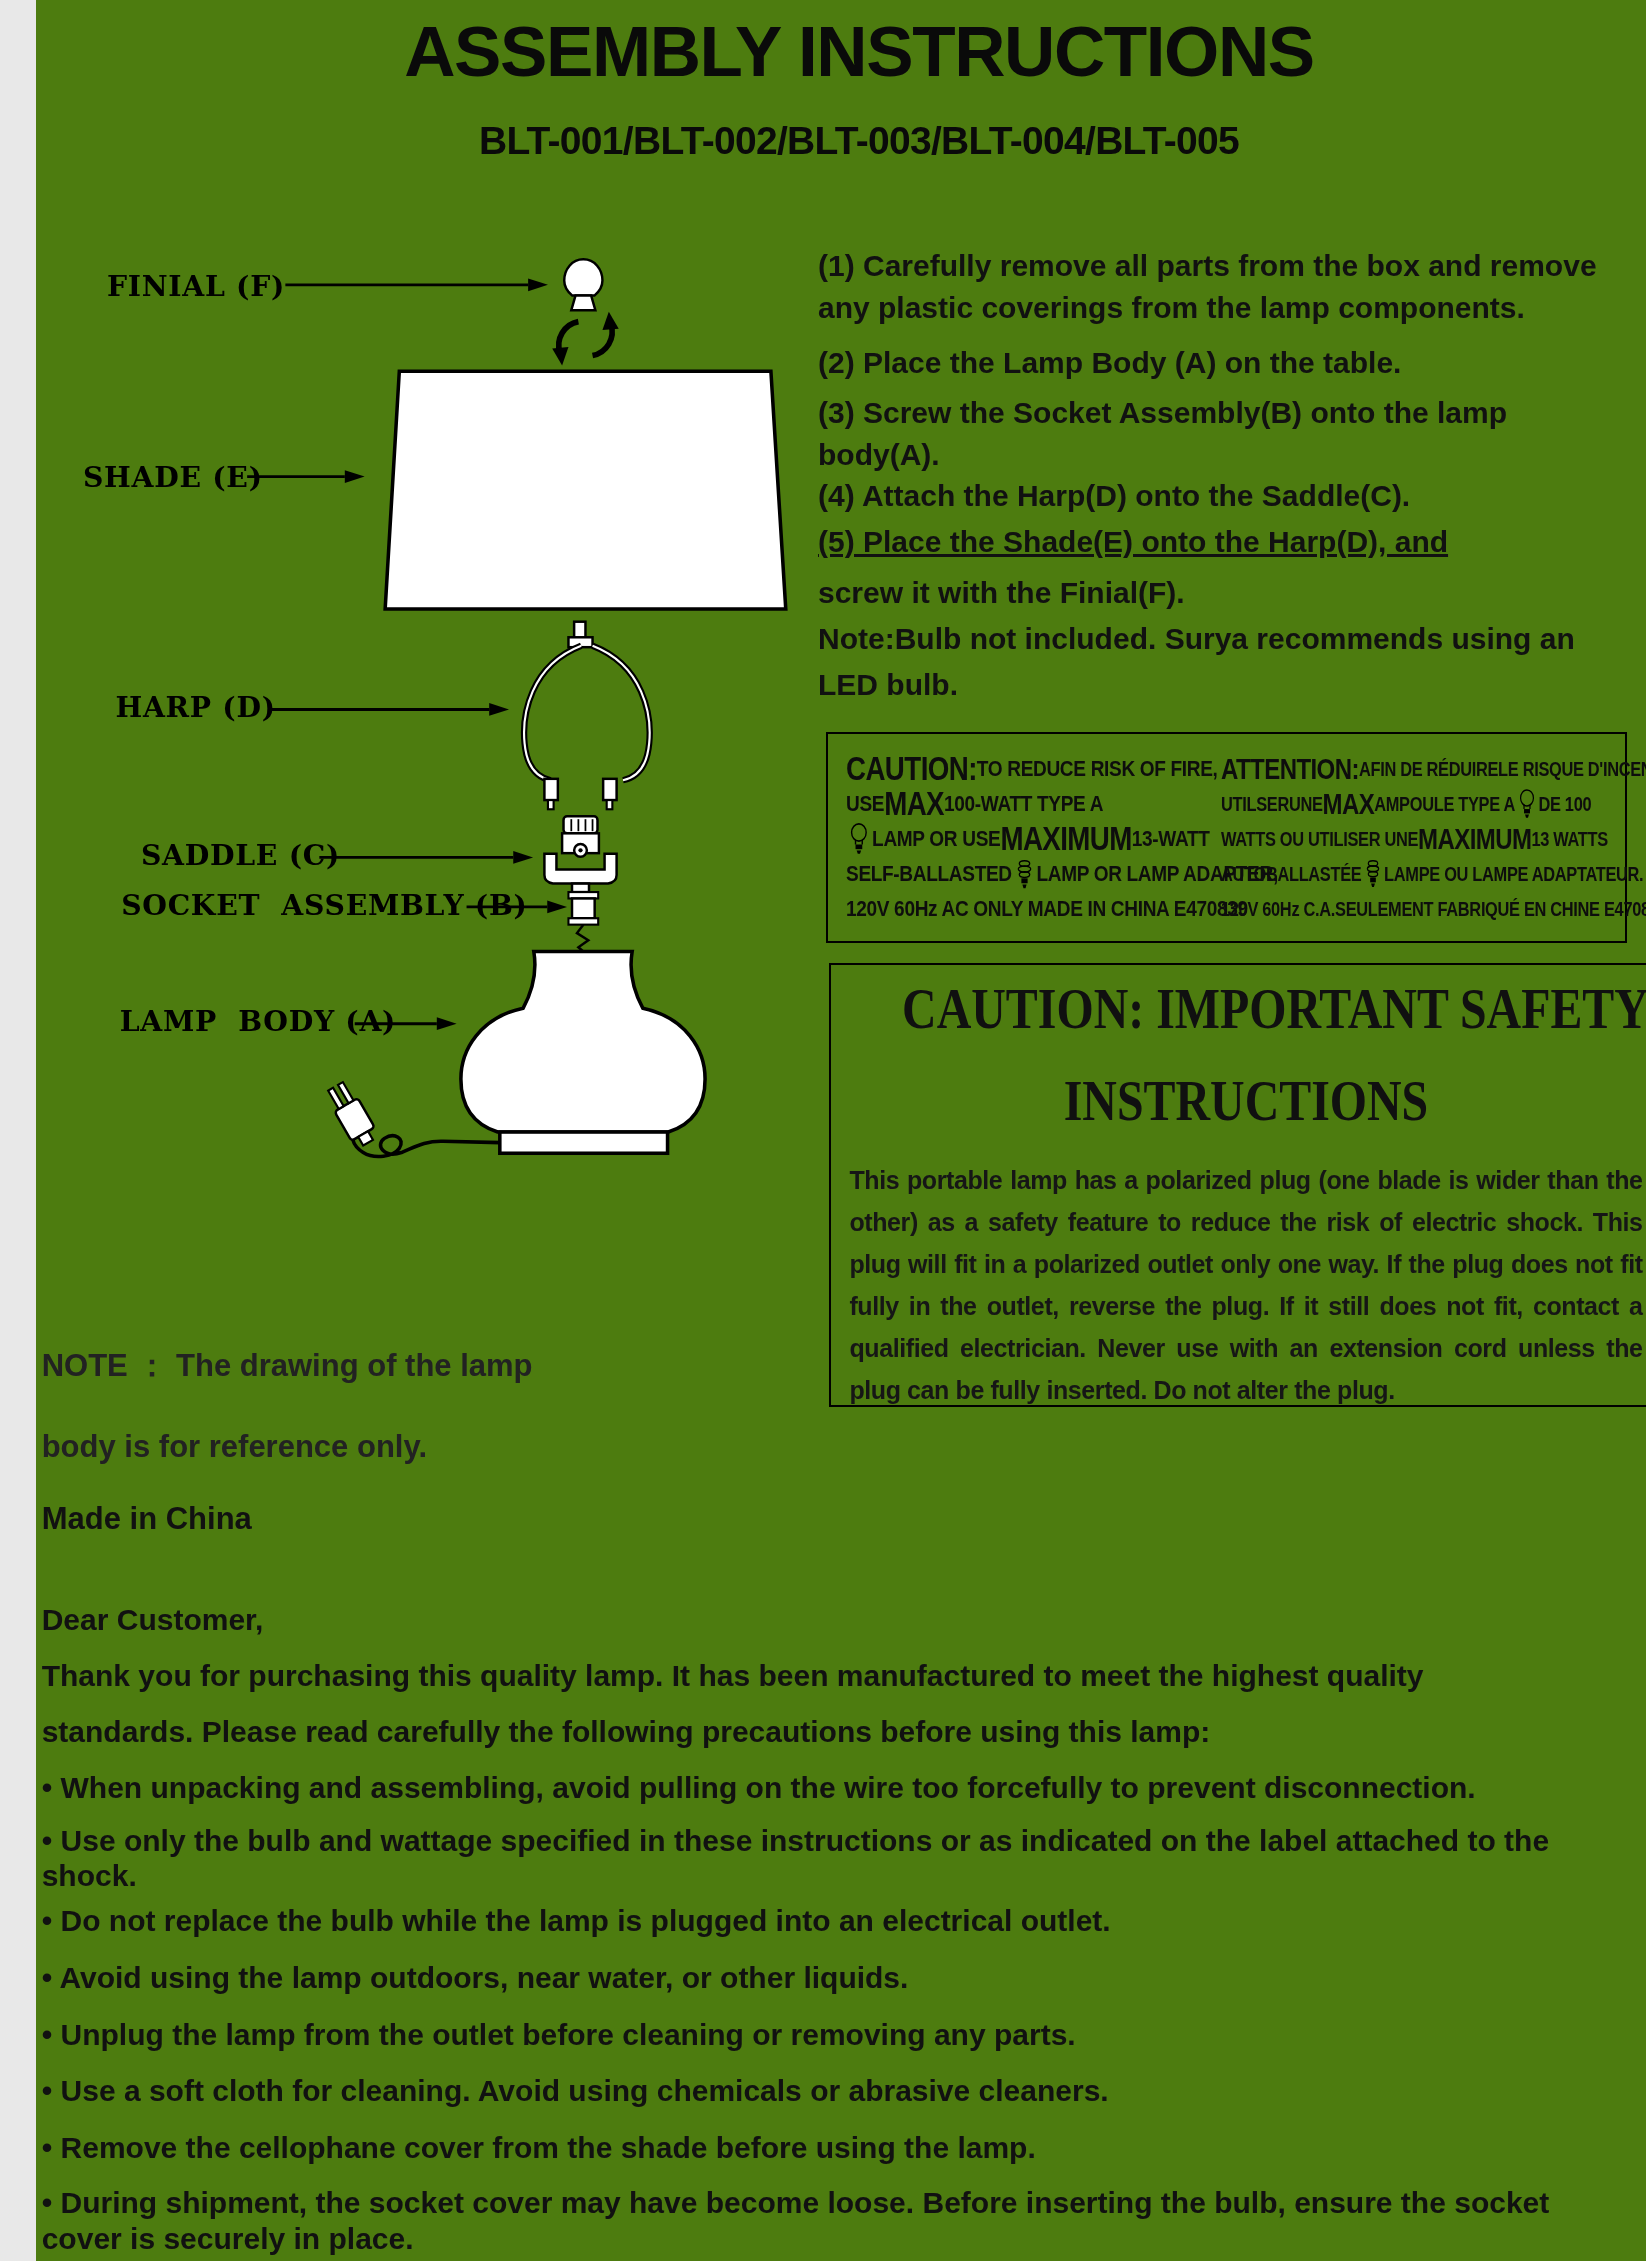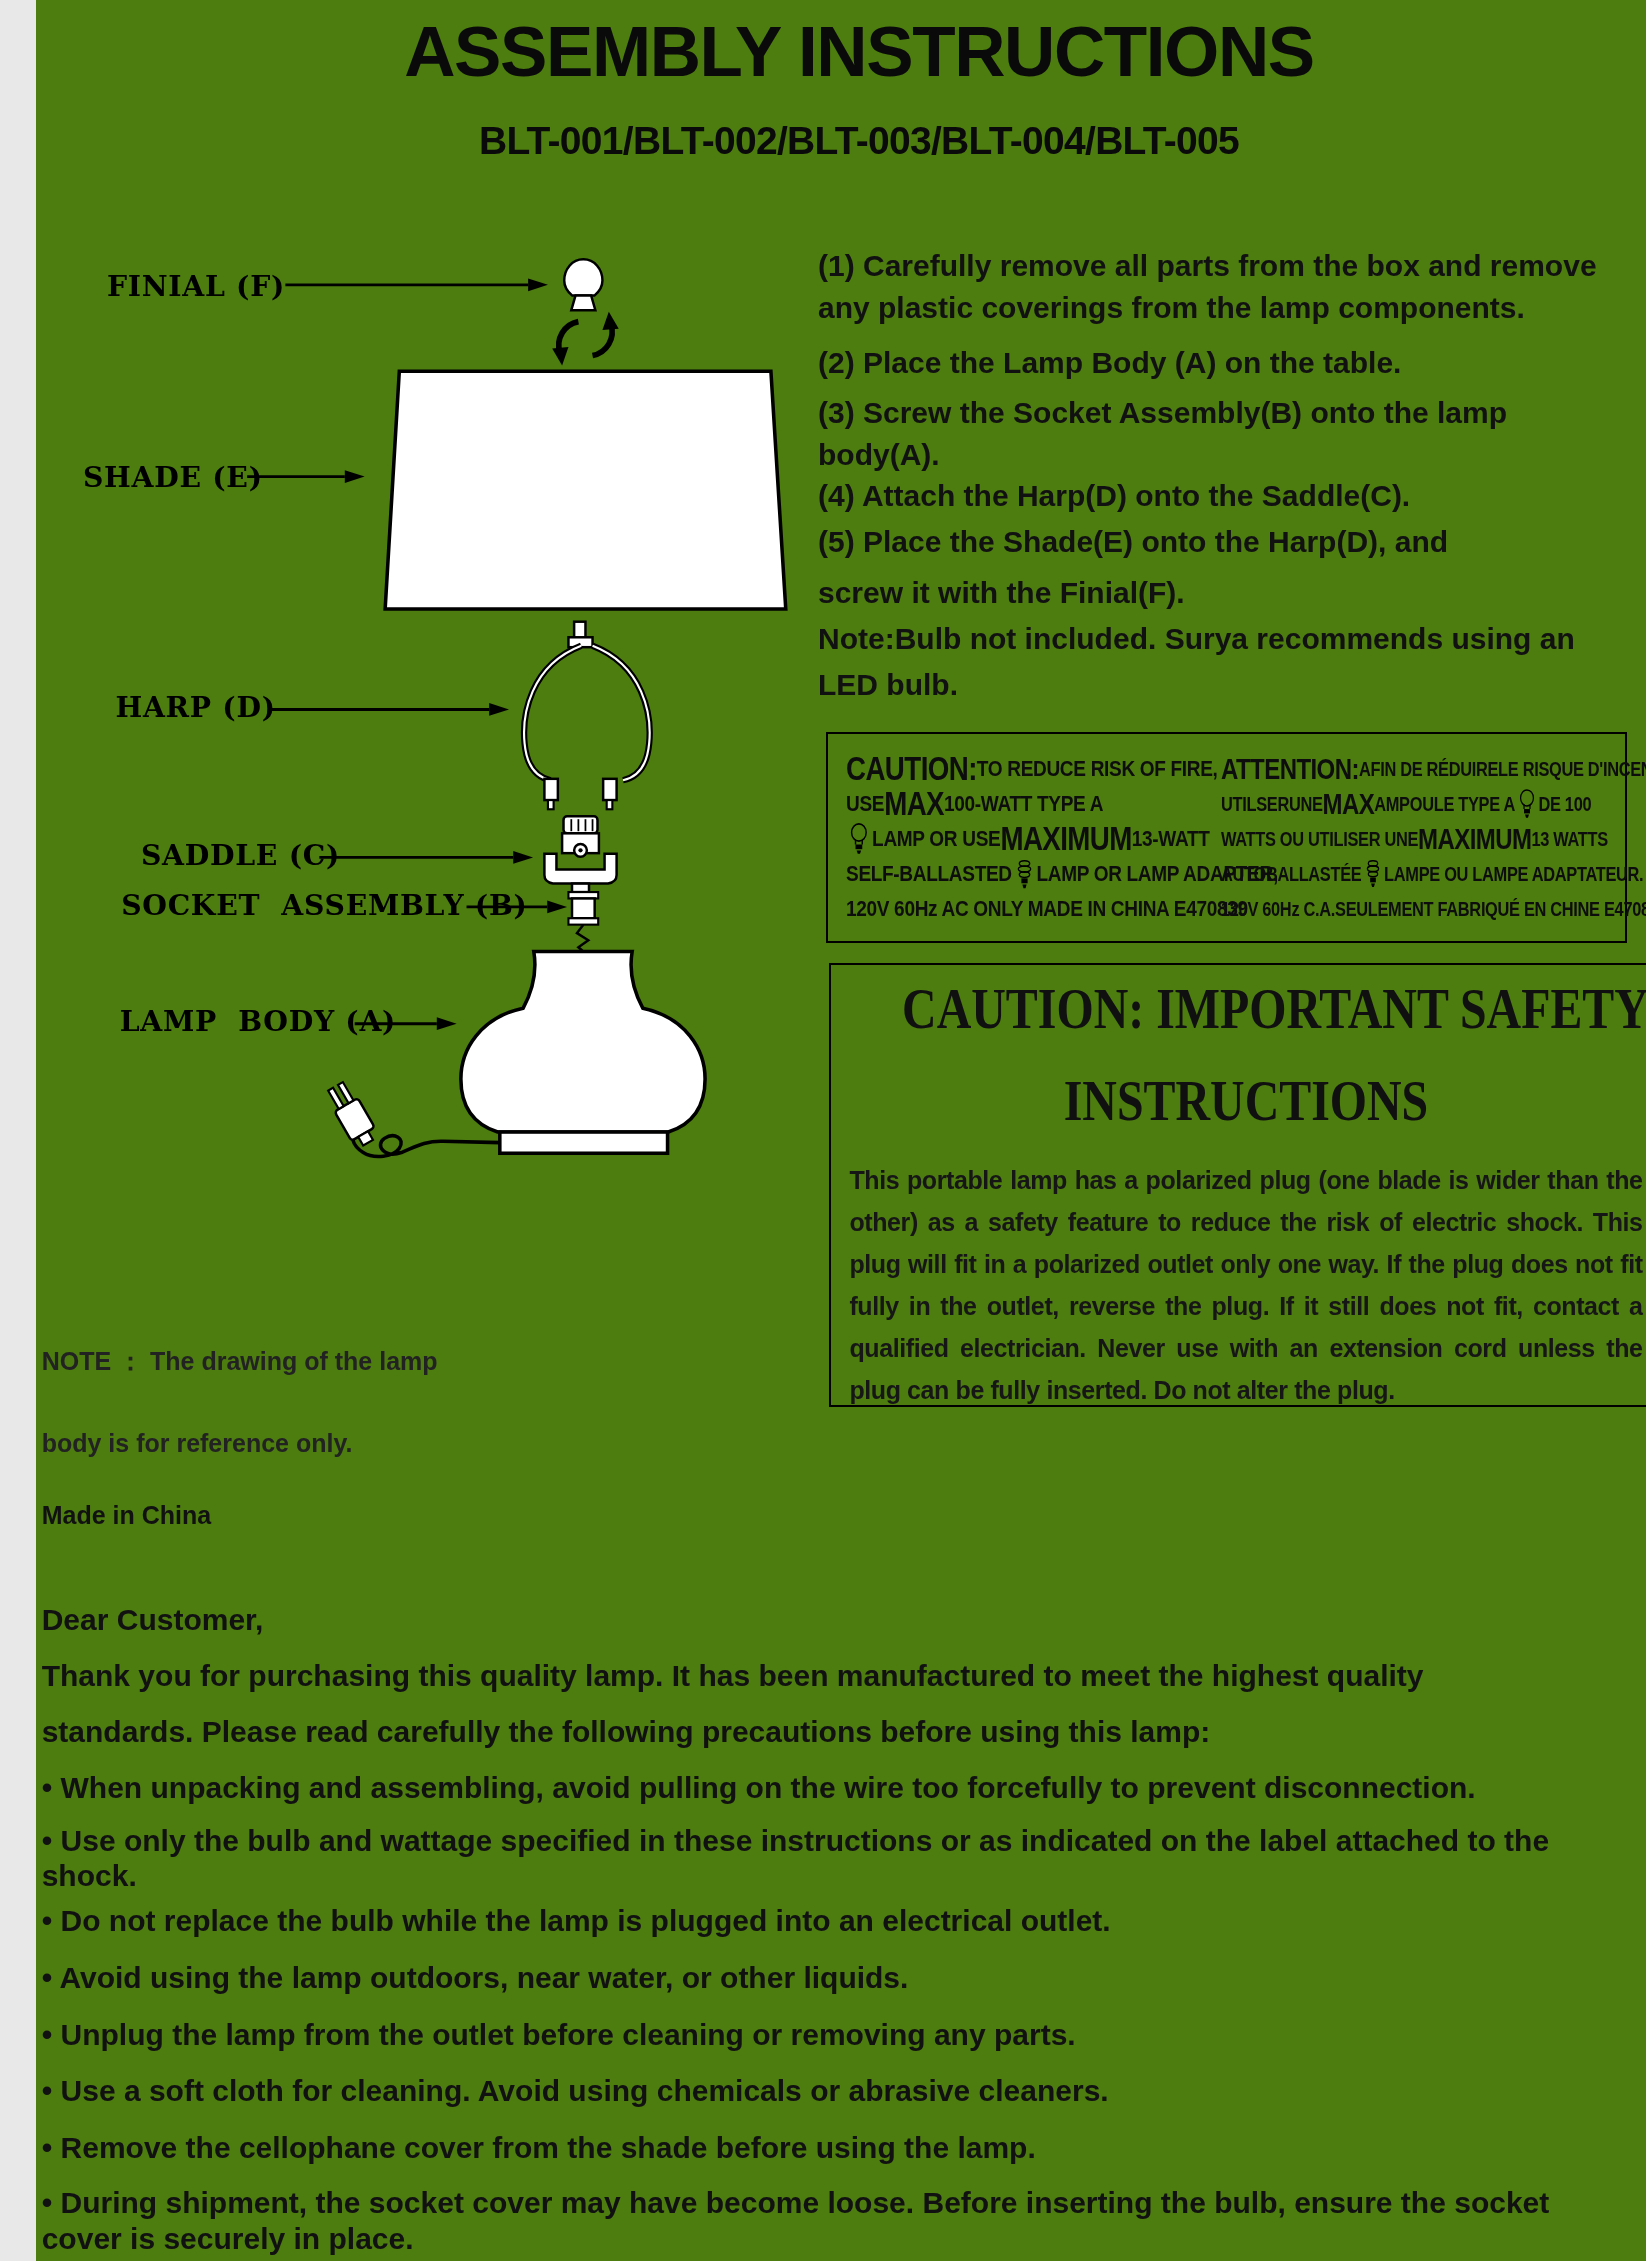--- a/index.html
+++ b/index.html
@@ -4,21 +4,21 @@
 <style>
   html,body{margin:0;padding:0;background:#e8e8e8;}
   .page{position:relative;width:1646px;height:2261px;background:#4d7c0f;overflow:hidden;
         font-family:"Liberation Sans",sans-serif;color:#0d0d0d;margin-left:36px;}
   .abs{position:absolute;}
   .center{left:0;right:0;text-align:center;}
   .doc-title{font-size:71px;font-weight:bold;letter-spacing:-1.4px;color:#0a0a0a;}
   .doc-models{font-size:39px;font-weight:bold;letter-spacing:-0.7px;color:#0a0a0a;}
   .step-line{position:absolute;left:782px;font-size:30px;font-weight:bold;white-space:nowrap;color:#111;}
   .cust-line{position:absolute;left:5.7px;font-size:30px;font-weight:bold;white-space:nowrap;color:#111;}
-  .note-line{position:absolute;left:5.7px;font-size:25px;font-weight:bold;white-space:nowrap;color:#222;}
+  .note-line{position:absolute;left:5.7px;font-size:31px;font-weight:bold;white-space:nowrap;color:#222;}
   
   .caution-box{position:absolute;left:790px;top:732px;width:801px;height:211px;
                border:2.8px solid #000;box-sizing:border-box;display:flex;padding:17px 0 0 18.4px;}
   .cl-col{display:flex;flex-direction:column;}
   .cl-col.en{width:375px;}
   .cl-col.fr{flex:1;}
   .cl-line{height:35px;display:flex;align-items:center;white-space:nowrap;}
   .cl-sq{display:inline-flex;align-items:center;transform:scaleX(0.84);transform-origin:0 50%;white-space:nowrap;}
   .fr .cl-sq{transform:scaleX(0.80);}
   .cl-big{font-size:33px;font-weight:bold;letter-spacing:-0.7px;}
@@ -148,21 +148,21 @@
     </g>
   </svg>
 
   <div>
     <div class="step-line" style="top:249px;">(1) Carefully remove all parts from the box and remove</div>
     <div class="step-line" style="top:291px;">any plastic coverings from the lamp components.</div>
     <div class="step-line" style="top:346px;">(2) Place the Lamp Body (A) on the table.</div>
     <div class="step-line" style="top:396px;">(3) Screw the Socket Assembly(B) onto the lamp</div>
     <div class="step-line" style="top:438px;">body(A).</div>
     <div class="step-line" style="top:479px;">(4) Attach the Harp(D) onto the Saddle(C).</div>
-    <div class="step-line" style="top:525px;">(5) Place the Shade(E) onto the Harp(D), and</div>
+    <div class="step-line" style="top:525px;text-decoration:underline;">(5) Place the Shade(E) onto the Harp(D), and</div>
     <div class="step-line" style="top:576px;">screw it with the Finial(F).</div>
     <div class="step-line" style="top:622px;">Note:Bulb not included. Surya recommends using an</div>
     <div class="step-line" style="top:668px;">LED bulb.</div>
   </div>
 
   <div class="caution-box">
     <div class="cl-col en">
       <div class="cl-line">
           <span class="cl-sq">
         <span class="cl-big">CAUTION:</span>

